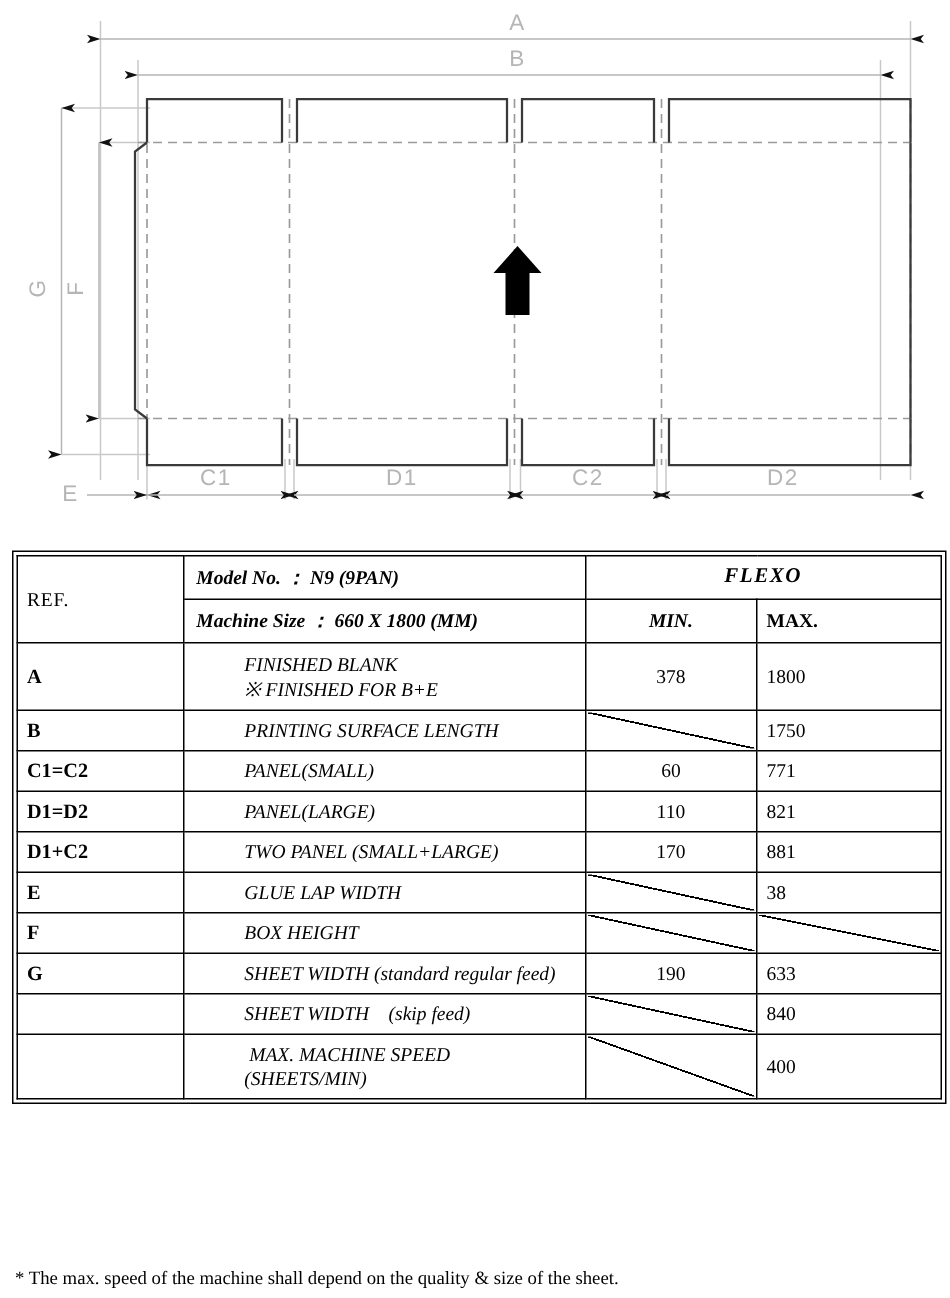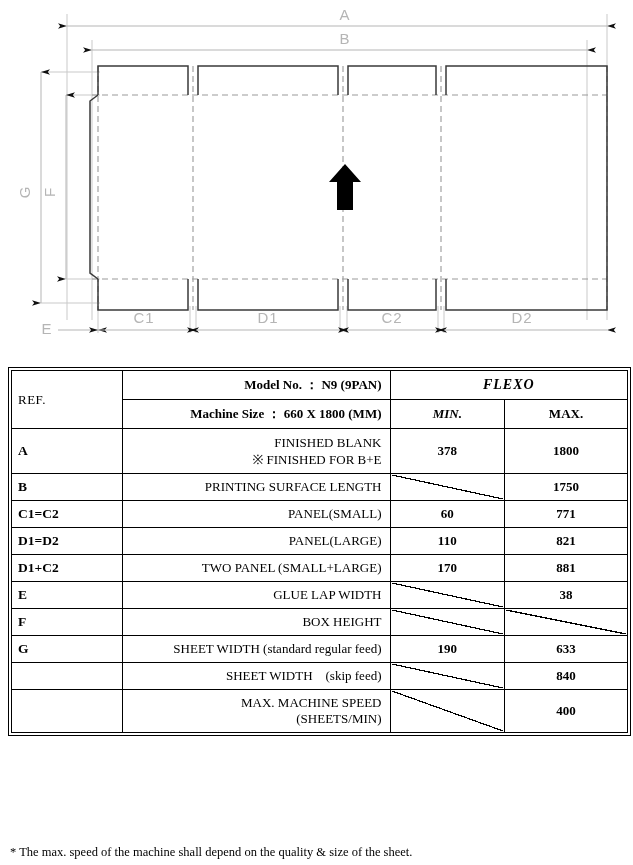--- a/index.html
+++ b/index.html
@@ -49,35 +49,35 @@
     background: #fff;
   }
   table.spec td {
     border: 1px solid #000;
     padding: 0;
     vertical-align: middle;
     font-size: 12.5px;
     position: relative;
   }
   .col-ref   { width: 92px;  text-align: left; }
-  .col-desc  { width: 222px; text-align: right; }
+  .col-desc  { width: 222px; text-align: left; font-style: italic; }
   .col-min   { width: 95px;  text-align: center; }
-  .col-max   { width: 102px; text-align: center; }
+  .col-max   { width: 102px; text-align: left; }
 
   .cell-pad      { padding: 4px 6px; }
   .cell-pad-desc { padding: 5px 8px; }
 
   .ref-head  { font-family: "Liberation Serif", serif; font-size: 13px; letter-spacing: .5px; }
   .ref-id    { font-weight: bold; font-size: 13.5px; }
   .model     { font-weight: bold; font-size: 13px; }
   .flexo     { font-weight: bold; font-style: italic; font-size: 14px; letter-spacing: 1px; }
   .minmax    { font-weight: bold; font-size: 13px; }
   .minmax.it { font-style: italic; }
   .desc      { font-size: 13px; margin-left: 32px; }
-  .val       { font-size: 13px; font-weight: bold; }
+  .val       { font-size: 13px; }
   .two-line  { line-height: 1.32; }
 
   
   .slash { position: relative; }
   .slash::after {
     content: "";
     position: absolute;
     left: 1px; right: 1px; top: 1px; bottom: 1px;
     background:
       linear-gradient(to top right,

